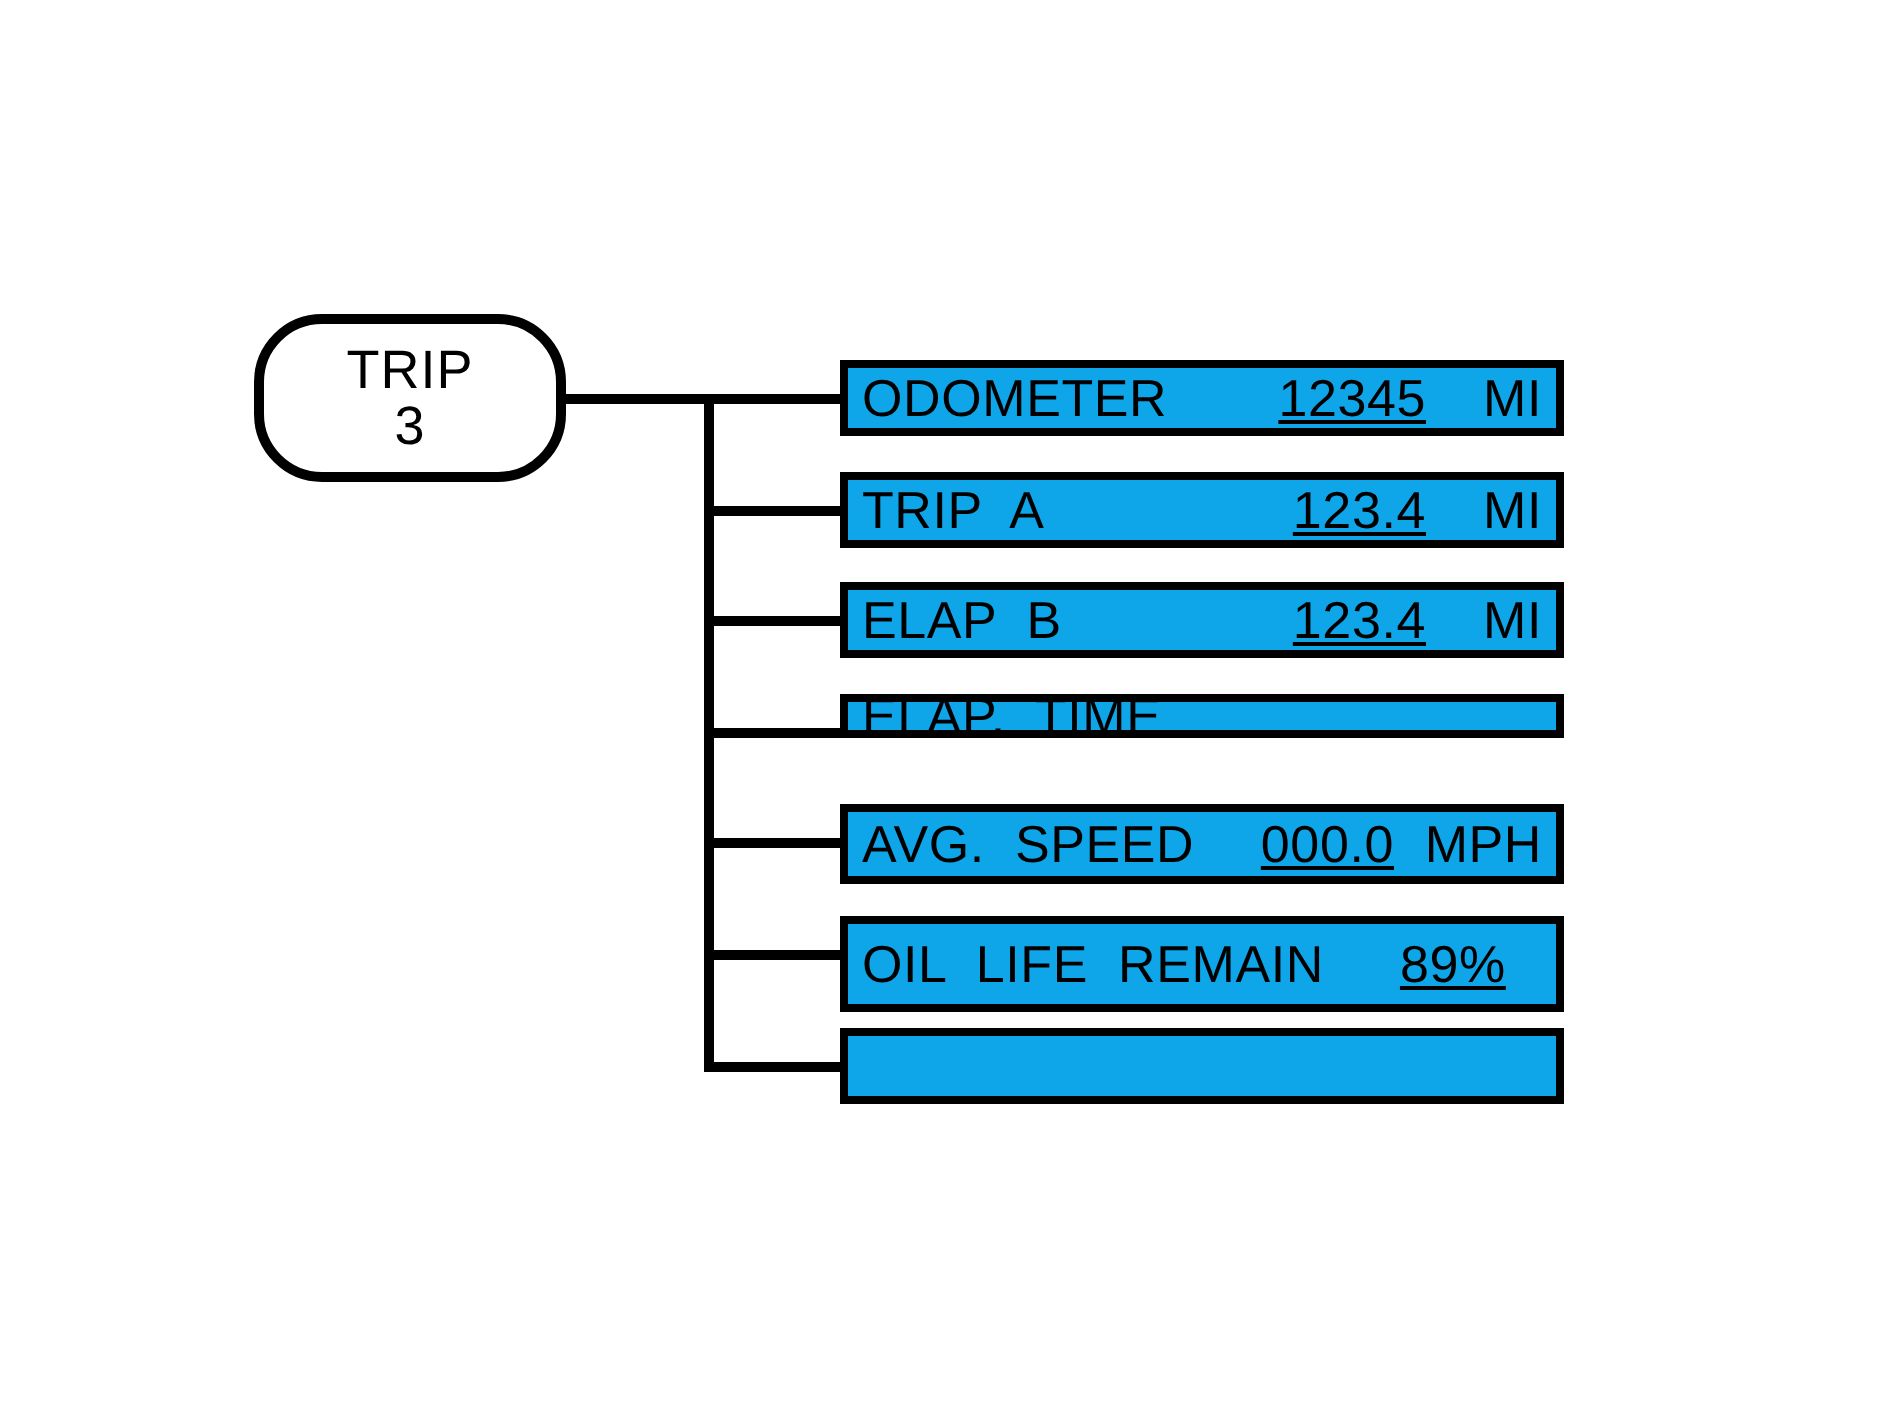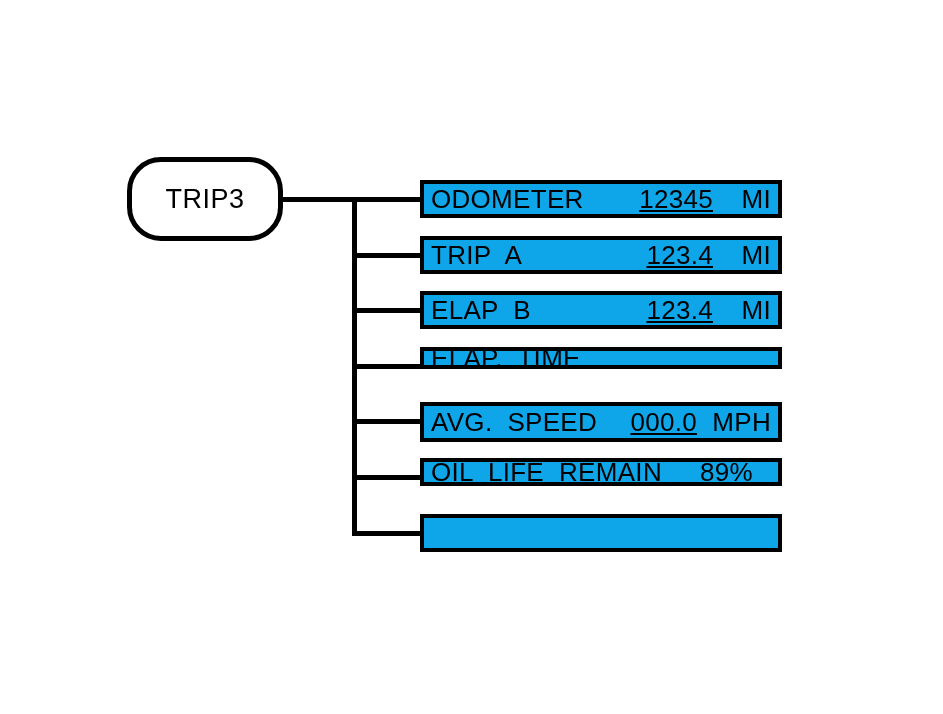--- a/index.html
+++ b/index.html
@@ -25,21 +25,21 @@
     position: absolute;
     left: 127px;
     top: 157px;
     width: 156px;
     height: 84px;
     border: 5px solid #000000;
     border-radius: 34px;
     box-sizing: border-box;
     background: #ffffff;
     display: flex;
-    flex-direction: row;
+    flex-direction: column;
     align-items: center;
     justify-content: center;
     line-height: 1.05;
   }
   .node-line {
     font-size: 27px;
     letter-spacing: 0.5px;
     color: #000000;
     text-align: center;
   }
@@ -121,21 +121,21 @@
       </div>
       <div class="row-box" style="top: 347px; left: 420px; width: 362px; height: 22px;">
         <span class="row-label">ELAP.  TIME</span>
         <span class="row-unit" style="width: 22px;"></span>
       </div>
       <div class="row-box" style="top: 402px; left: 420px; width: 362px; height: 40px;">
         <span class="row-label">AVG.  SPEED</span>
         <span class="row-value">000.0</span>
         <span class="row-unit" style="width: 74px;">MPH</span>
       </div>
-      <div class="row-box" style="top: 458px; left: 420px; width: 362px; height: 28px; gap: 38px;">
+      <div class="row-box" style="top: 458px; left: 420px; width: 362px; height: 48px; gap: 38px;">
         <span class="row-label">OIL  LIFE  REMAIN</span>
         <span class="row-value">89%</span>
         <span class="row-unit" style="width: 0px;"></span>
       </div>
       <div class="row-box empty-row" style="top: 514px; left: 420px; width: 362px; height: 38px;"></div>
     </div>
 
 </div>
 
 </body></html>

